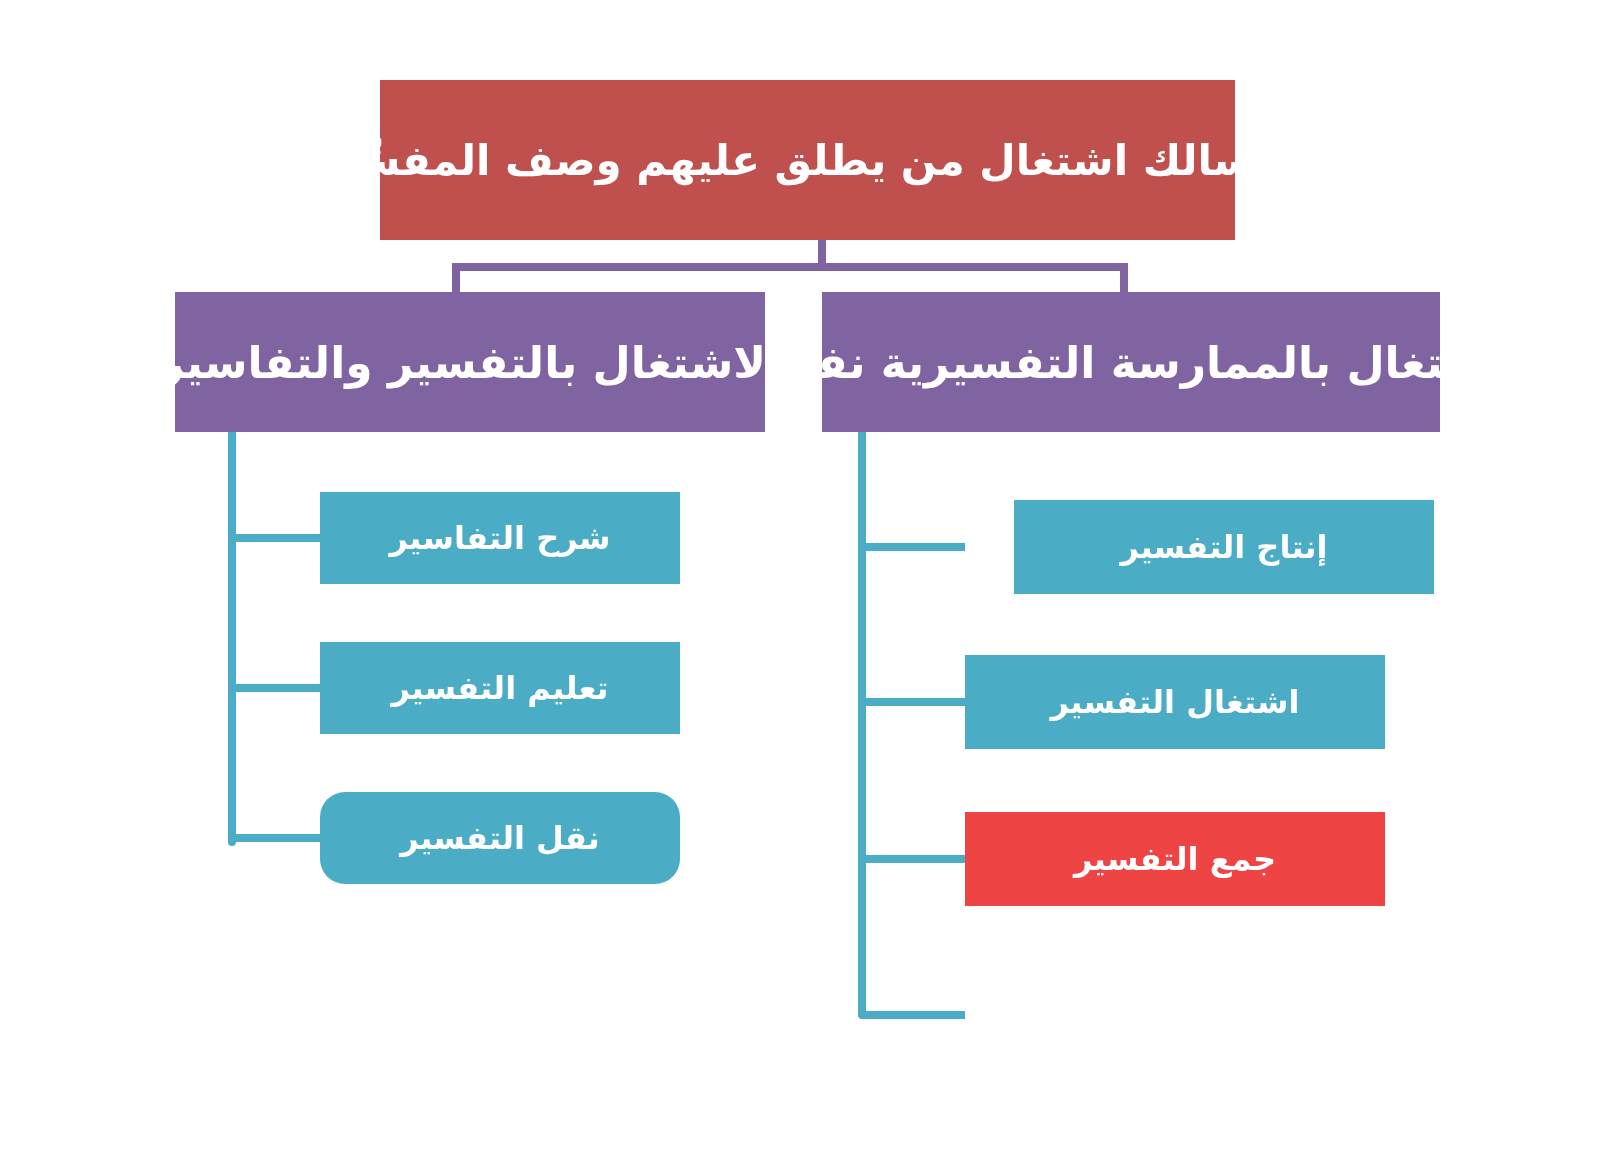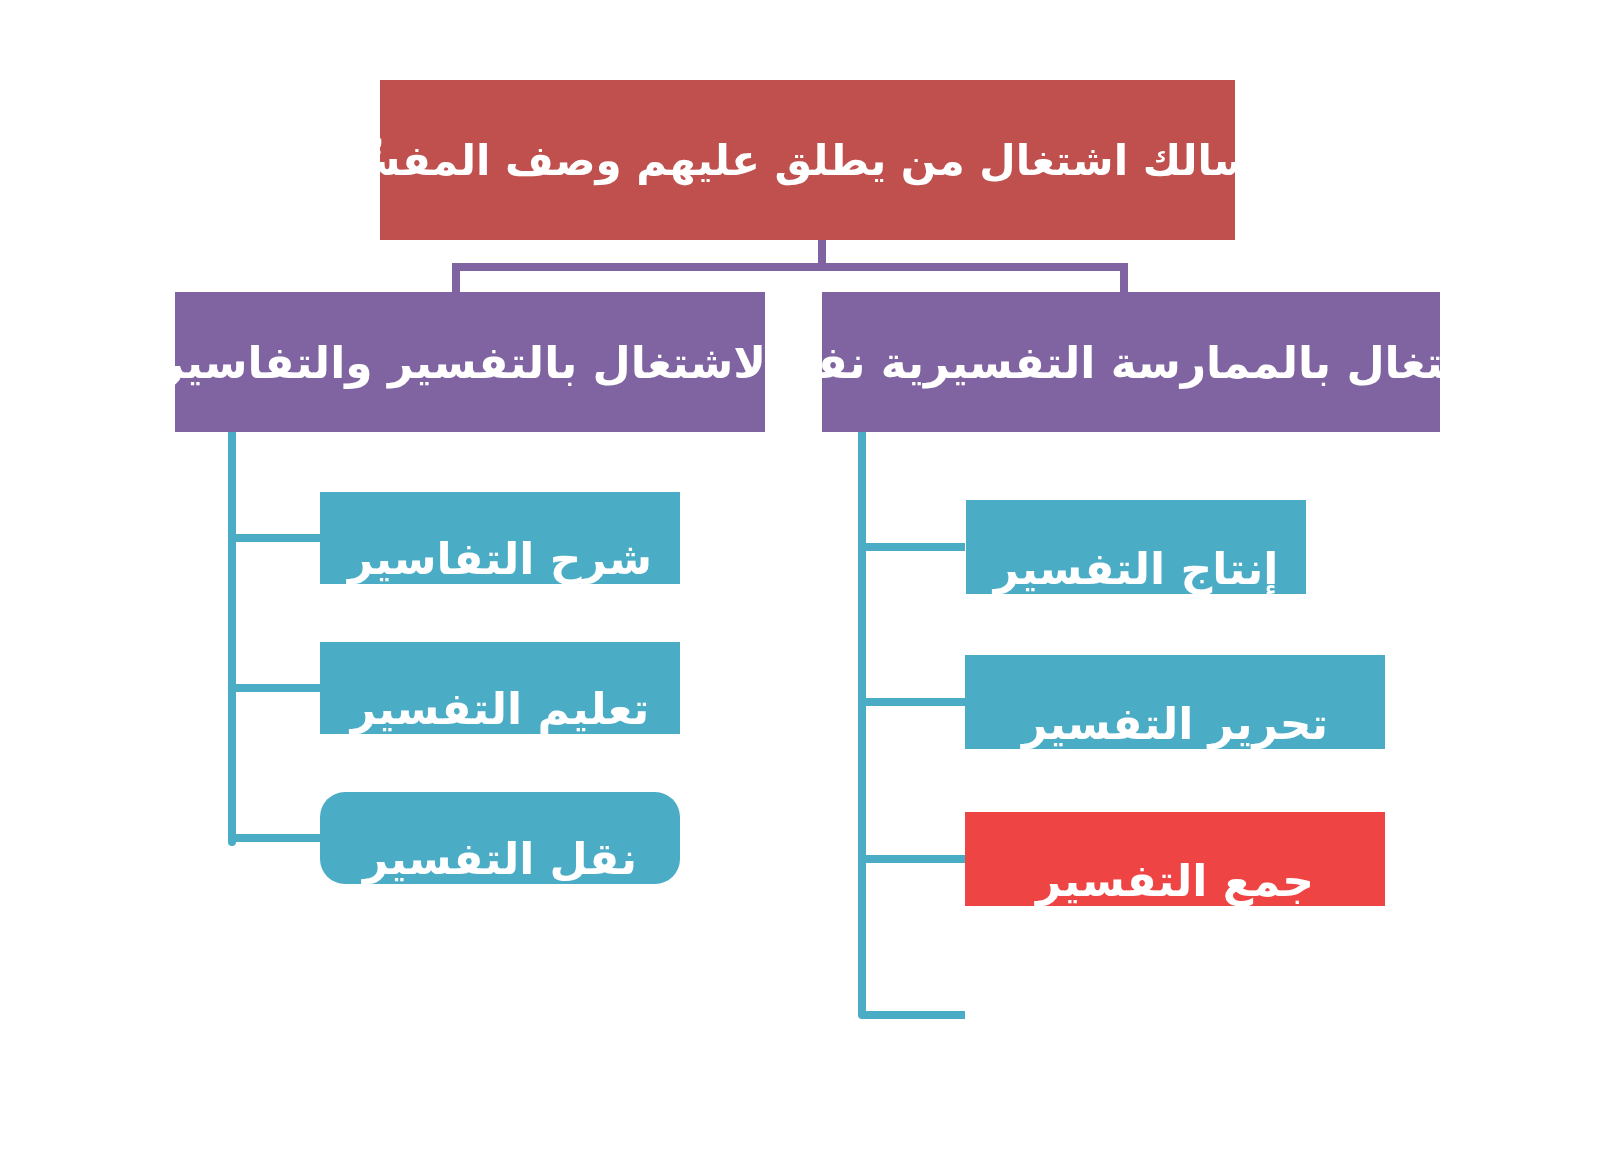--- a/index.html
+++ b/index.html
@@ -22,29 +22,29 @@
     align-items: center;
     justify-content: center;
     color: #ffffff;
     font-weight: bold;
     text-align: center;
     white-space: nowrap;
   }
   .node .lbl { display: block; }
   .root-node    { font-size: 42px; }
   .branch-node  { font-size: 44px; }
-  .child-node   { font-size: 44px; align-items: flex-end; }
+  .child-node   { font-size: 32px; }
   .conn { position: absolute; }
 
   
   #root-box        { left: 380px;  top: 80px;  width: 855px; height: 160px; }
   #branch-right    { left: 822px;  top: 292px; width: 618px; height: 140px; }
   #branch-left     { left: 175px;  top: 292px; width: 590px; height: 140px; }
 
-  #r-child-0 { left: 966px; top: 500px; width: 340px; height: 94px; }
+  #r-child-0 { left: 1014px; top: 500px; width: 420px; height: 94px; }
   #r-child-1 { left: 965px; top: 655px; width: 420px; height: 94px; }
   #r-child-2 { left: 965px; top: 812px; width: 420px; height: 94px; }
   #r-child-3 { left: 965px; top: 968px; width: 420px; height: 94px; }
 
   #l-child-0 { left: 320px; top: 492px; width: 360px; height: 92px; }
   #l-child-1 { left: 320px; top: 642px; width: 360px; height: 92px; }
   #l-child-2 { left: 320px; top: 792px; width: 360px; height: 92px; border-radius: 25px; }
 
   
   #conn-stub   { left: 818px;  top: 240px; width: 8px;   height: 27px; }
@@ -94,21 +94,21 @@
 
   <div class="conn" id="conn-lv" style="background: rgb(75, 172, 198);"></div>
   <div class="conn" id="conn-lb0" style="background: rgb(75, 172, 198);"></div>
   <div class="conn" id="conn-lb1" style="background: rgb(75, 172, 198);"></div>
   <div class="conn" id="conn-lb2" style="background: rgb(75, 172, 198);"></div>
 
   <div class="node child-node" id="r-child-0" style="background: rgb(75, 172, 198);">
     <span class="lbl">إنتاج التفسير</span>
   </div>
   <div class="node child-node" id="r-child-1" style="background: rgb(75, 172, 198);">
-    <span class="lbl">تحرير التفسير</span>
+    <span class="lbl">اشتغال التفسير</span>
   </div>
   <div class="node child-node" id="r-child-2" style="background: #ef4444;">
     <span class="lbl">جمع التفسير</span>
   </div>
 
   <div class="node child-node" id="l-child-0" style="background: rgb(75, 172, 198);">
     <span class="lbl">شرح التفاسير</span>
   </div>
   <div class="node child-node" id="l-child-1" style="background: rgb(75, 172, 198);">
     <span class="lbl">تعليم التفسير</span>

